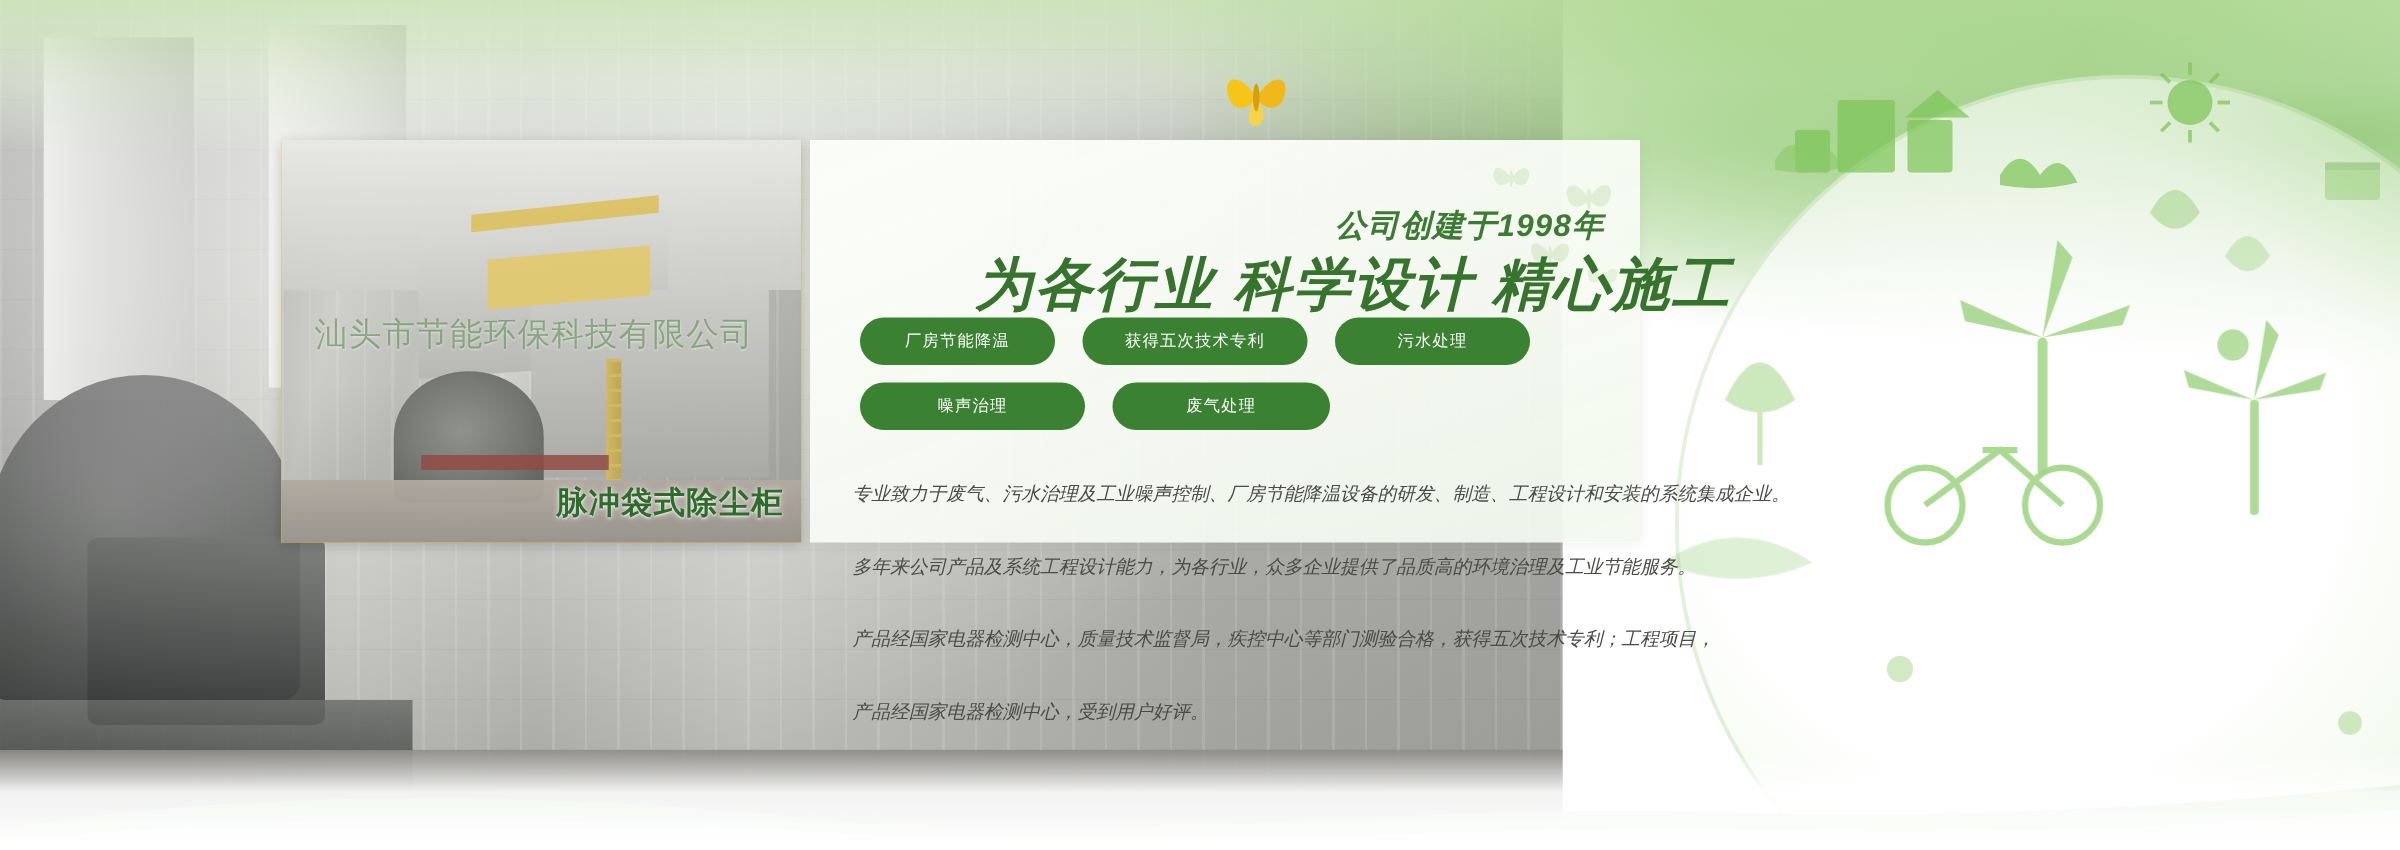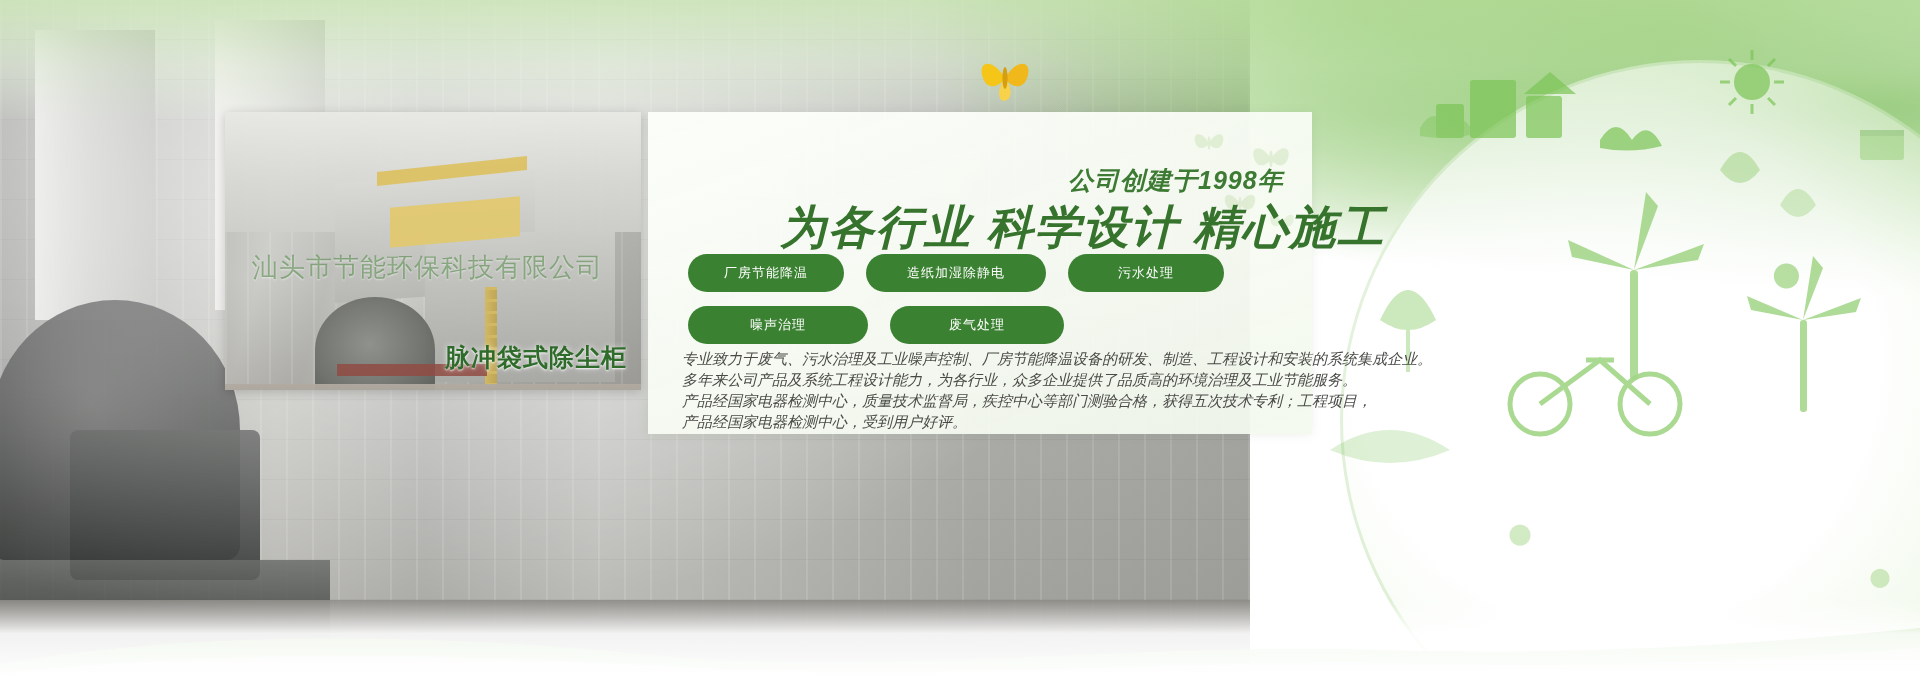--- a/index.html
+++ b/index.html
@@ -77,21 +77,21 @@
     position:absolute; left:0; bottom:0; width:1920px; height:80px;
     background:linear-gradient(180deg, rgba(255,255,255,0) 0%, rgba(255,255,255,.9) 42%, #ffffff 100%);
   }
   .wave-green{
     position:absolute; left:0; bottom:0; width:1920px; height:56px;
   }
   .butterfly-yellow{ position:absolute; left:975px; top:48px; width:60px; height:58px; }
 
   
   .photo-card{
-    position:absolute; left:225px; top:112px; width:416px; height:278px;
+    position:absolute; left:225px; top:112px; width:416px; height:322px;
     background:#eab308; overflow:hidden;
     box-shadow:0 2px 10px rgba(0,0,0,.18);
   }
   .photo-inner{
     position:absolute; inset:0;
     background:
       linear-gradient(180deg, rgba(245,245,242,.85) 0%, rgba(205,205,200,.30) 26%, rgba(150,148,142,.10) 60%, rgba(128,124,116,.35) 100%),
       linear-gradient(105deg,#b9bab4 0%,#d2d3cd 16%,#c2c3bd 30%,#d8d9d3 44%,#c6c7c1 58%,#b5b6b0 72%,#a9aaa4 100%);
     filter:saturate(.7);
   }
@@ -163,21 +163,21 @@
   .pill.w-b{ width:180px; }
   .pill.w-c{ width:174px; }
   .pill.w-d{ width:156px; }
   .pill.w-e{ width:180px; }
   .pill.w-f{ width:174px; }
 
   .body-text{
     position:absolute; left:34px; top:236px; width:620px;
     font-size:15px; font-style:italic; color:#4a4a46; line-height:21px;
   }
-  .body-text div{ white-space:nowrap; }
+  .body-text div{ white-space:nowrap;margin-top:37px; }
 </style>
 </head>
 <body>
 
 <div class="stage">
 
   <div class="bg-photo">
     <div class="duct-a"></div>
     <div class="duct-b"></div>
     <div class="machine-a"></div>
@@ -293,21 +293,21 @@
         </g>
       </g>
     </svg>
 
     <div class="subtitle">公司创建于1998年</div>
 
     <div class="headline">为各行业 科学设计 精心施工</div>
 
     <div class="pills">
       <div class="pill w-a">厂房节能降温</div>
-      <div class="pill w-b">造纸加湿除静电</div>
+      <div class="pill w-b">获得五次技术专利</div>
       <div class="pill w-d">污水处理</div>
       <div class="pill w-e">噪声治理</div>
       <div class="pill w-f">废气处理</div>
     </div>
 
     <div class="body-text">
       <div>专业致力于废气、污水治理及工业噪声控制、厂房节能降温设备的研发、制造、工程设计和安装的系统集成企业。</div>
       <div>多年来公司产品及系统工程设计能力，为各行业，众多企业提供了品质高的环境治理及工业节能服务。</div>
       <div>产品经国家电器检测中心，质量技术监督局，疾控中心等部门测验合格，获得五次技术专利；工程项目，</div>
       <div>产品经国家电器检测中心，受到用户好评。</div>

